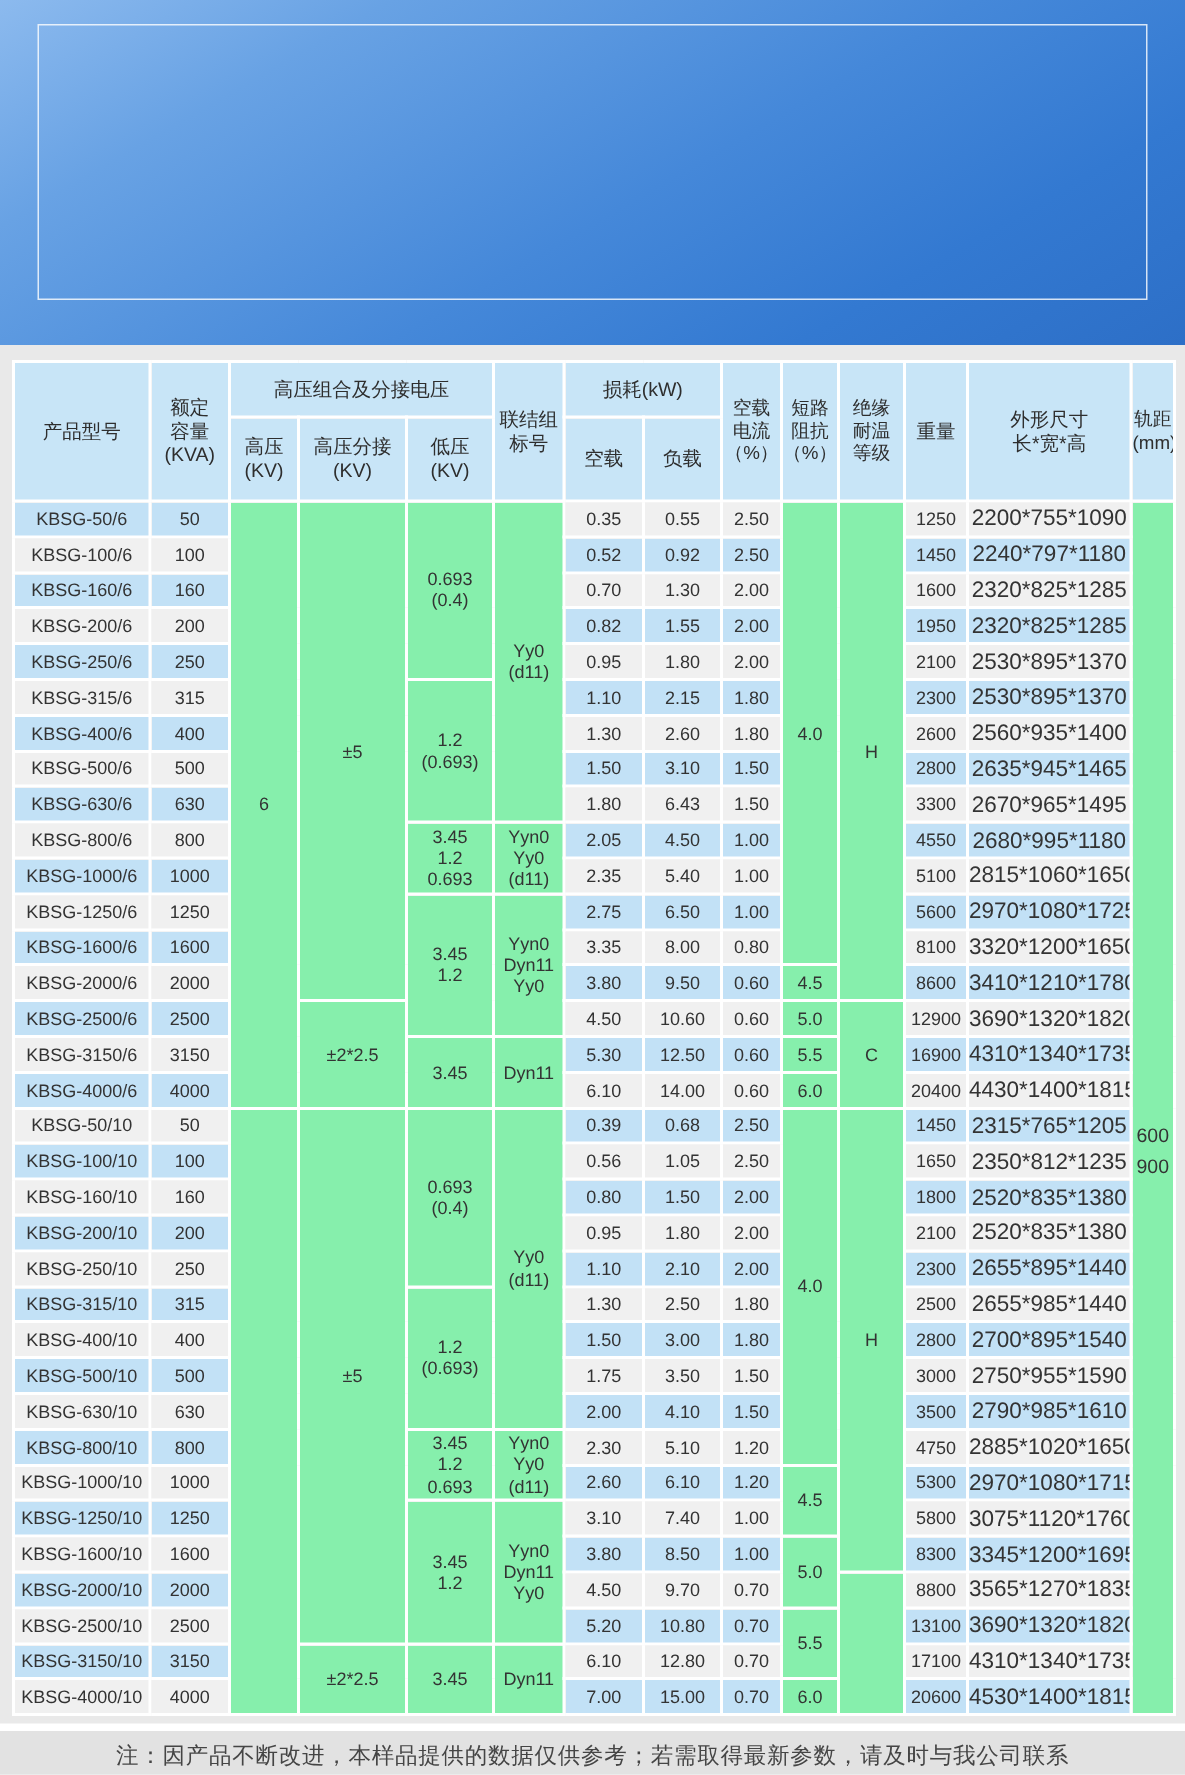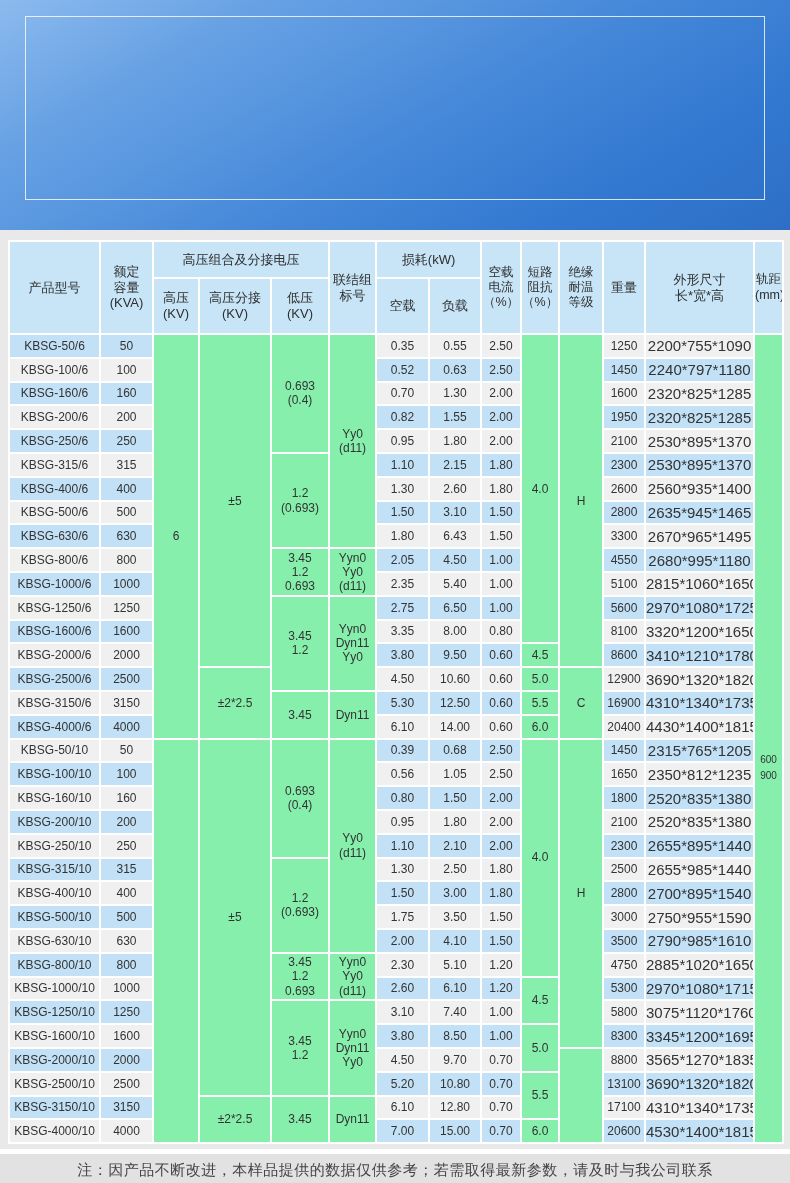--- a/index.html
+++ b/index.html
@@ -40,21 +40,21 @@
     background:#c8e5f7;font-weight:normal;font-size:13px;line-height:1.22;color:#2e2e2e;
   }
   thead tr.h1{height:37px;}
   thead tr.h2{height:56px;}
   tbody tr{height:23.8px;}
   td.blue{background:#c2e1f6;}
   td.plain{background:#f0f0f0;}
   td.merged{background:#86efac;line-height:1.18;}
   td.size-cell{font-size:15px;letter-spacing:0;}
   td.model-cell{font-size:12px;margin-left:44px;}
-  td.gauge-cell{font-size:10px;padding-top:58px;line-height:1.6;}
+  td.gauge-cell{font-size:13px;padding-top:58px;line-height:1.6;}
   th.small{font-size:12.5px;}
   
   .note-strip{
     margin:5px 0 0 0;height:33px;background:#e2e2e2;
     display:flex;align-items:center;justify-content:center;
     font-size:15px;color:#454545;letter-spacing:.5px;
   }
 </style>
 </head>
 <body>
@@ -134,21 +134,21 @@
           <td class="merged" rowspan="14">H</td>
           <td class="plain">1250</td>
           <td class="plain size-cell">2200*755*1090</td>
           <td class="merged gauge-cell" rowspan="34">600
 900</td>
         </tr>
         <tr>
           <td class="plain model-cell">KBSG-100/6</td>
           <td class="plain">100</td>
           <td class="blue">0.52</td>
-          <td class="blue">0.63</td>
+          <td class="blue">0.92</td>
           <td class="blue">2.50</td>
           <td class="blue">1450</td>
           <td class="blue size-cell">2240*797*1180</td>
         </tr>
         <tr>
           <td class="blue model-cell">KBSG-160/6</td>
           <td class="blue">160</td>
           <td class="plain">0.70</td>
           <td class="plain">1.30</td>
           <td class="plain">2.00</td>

